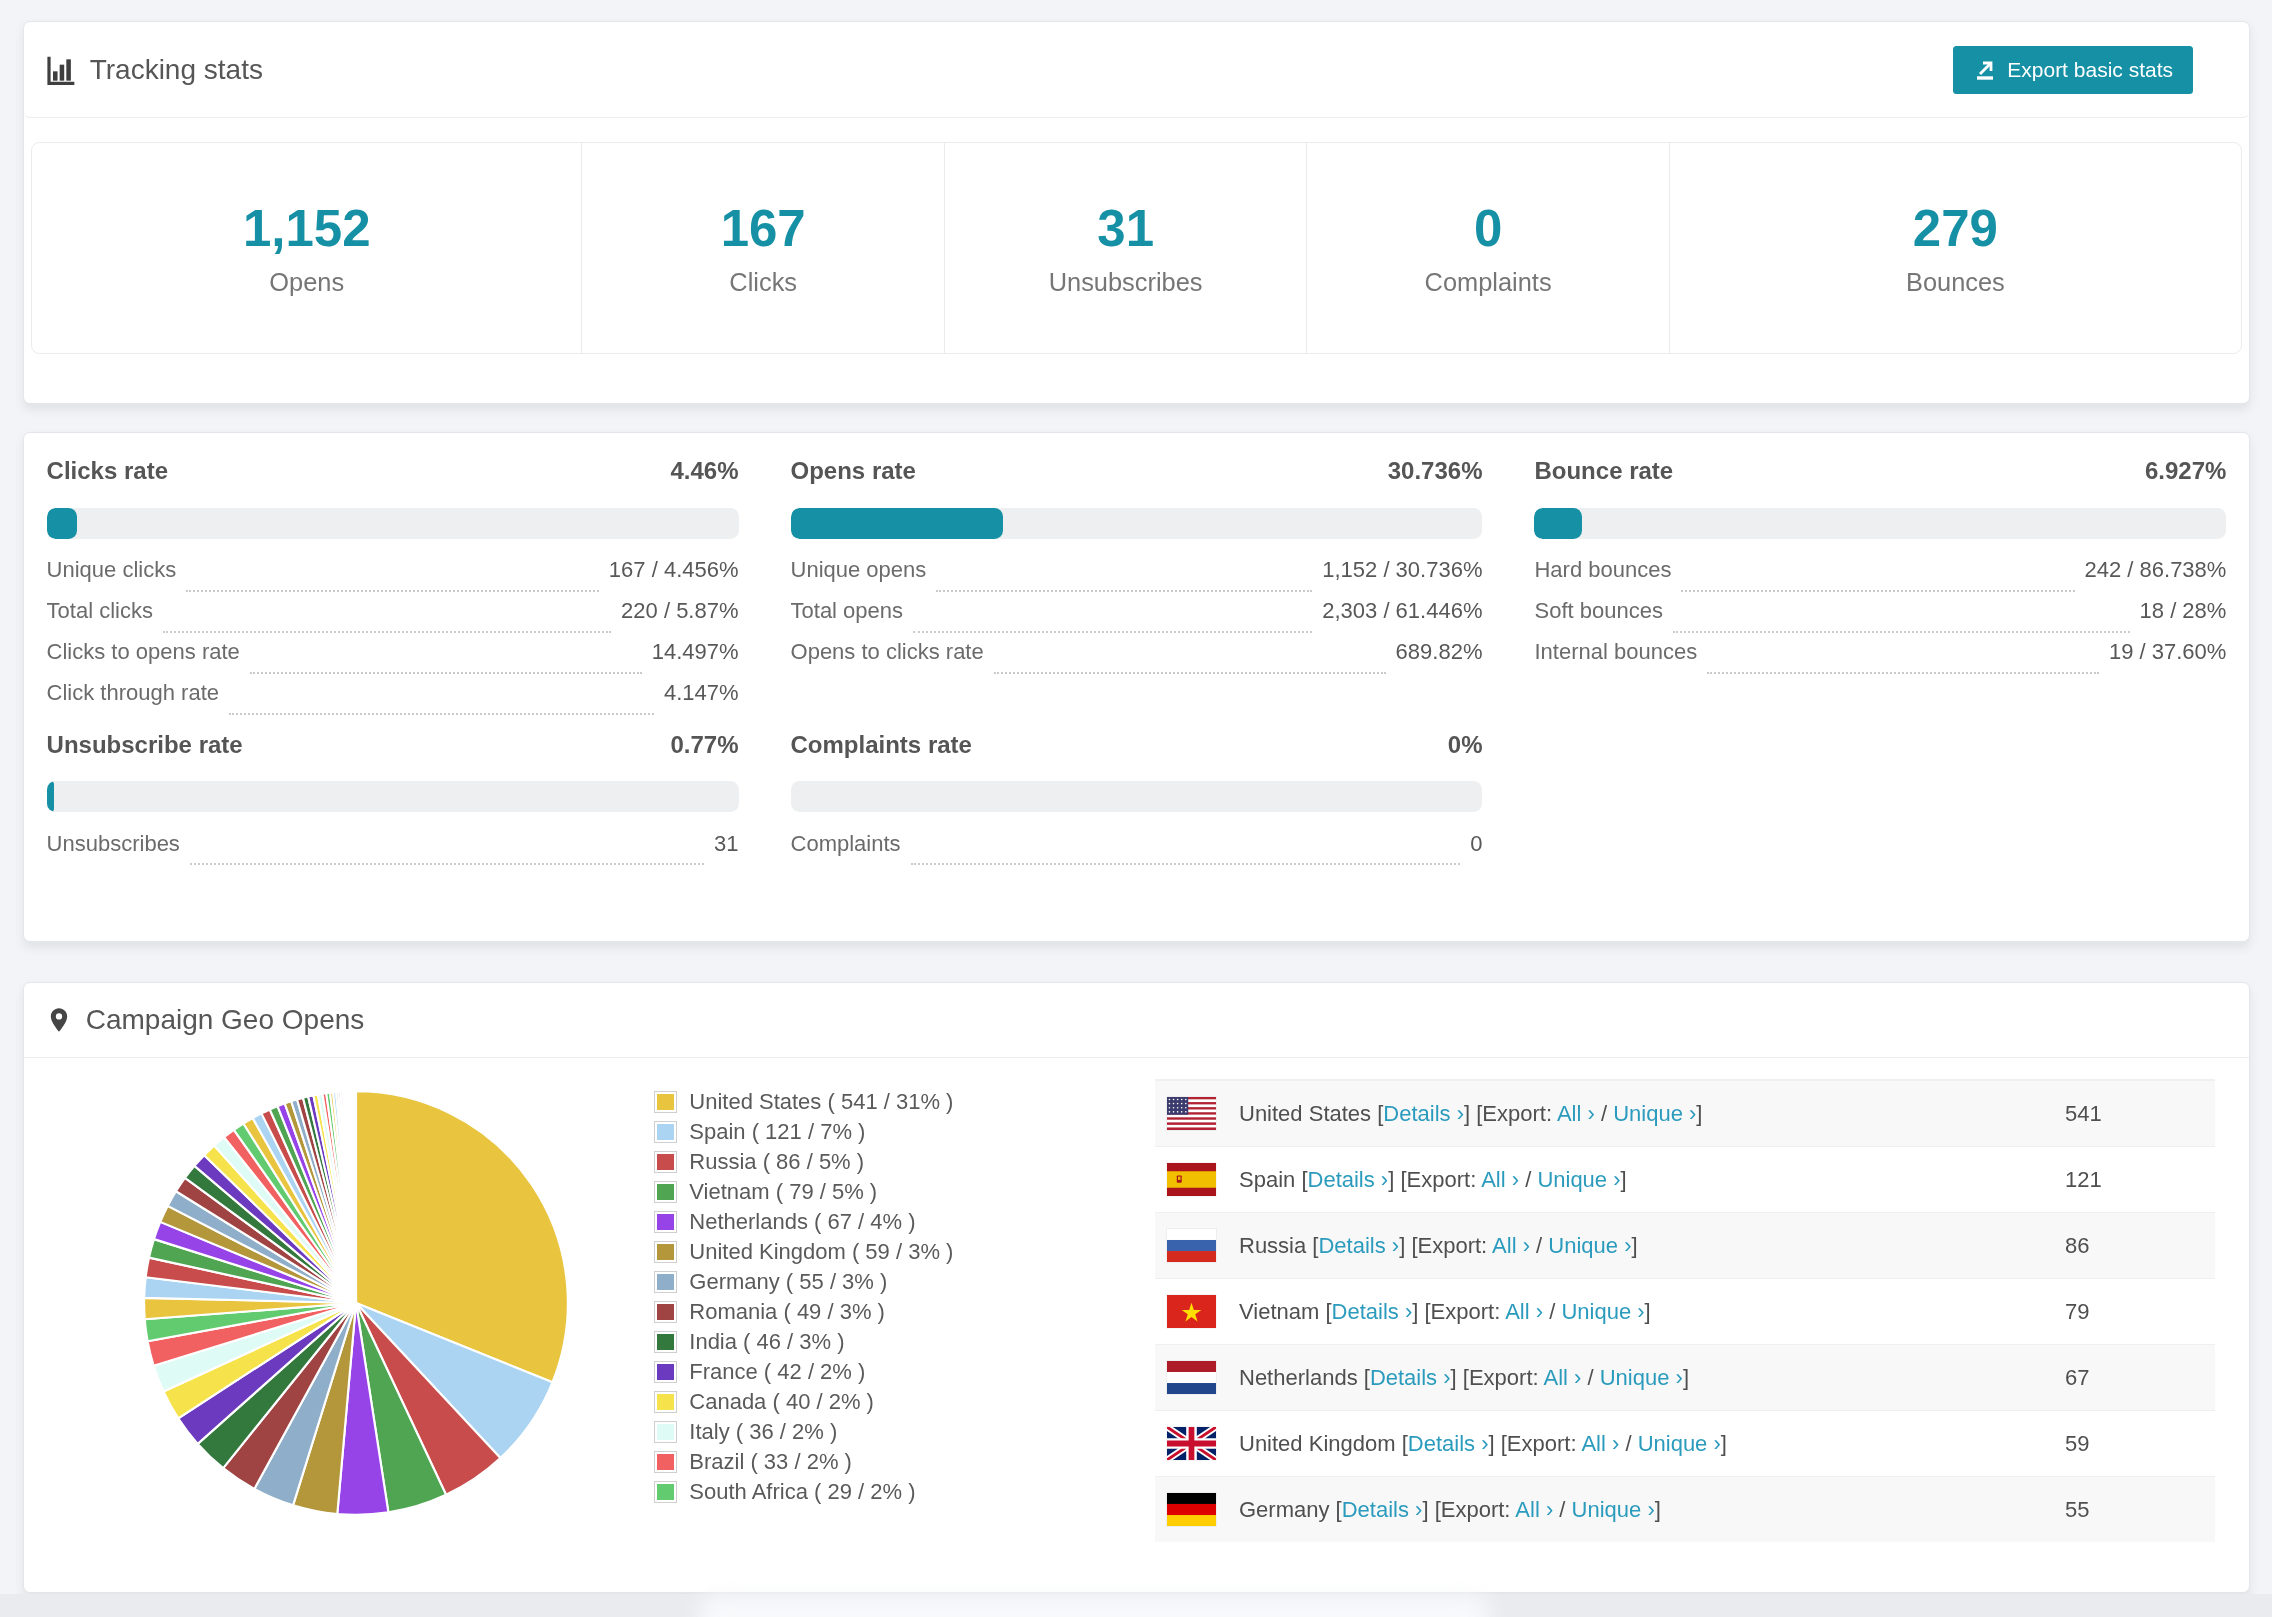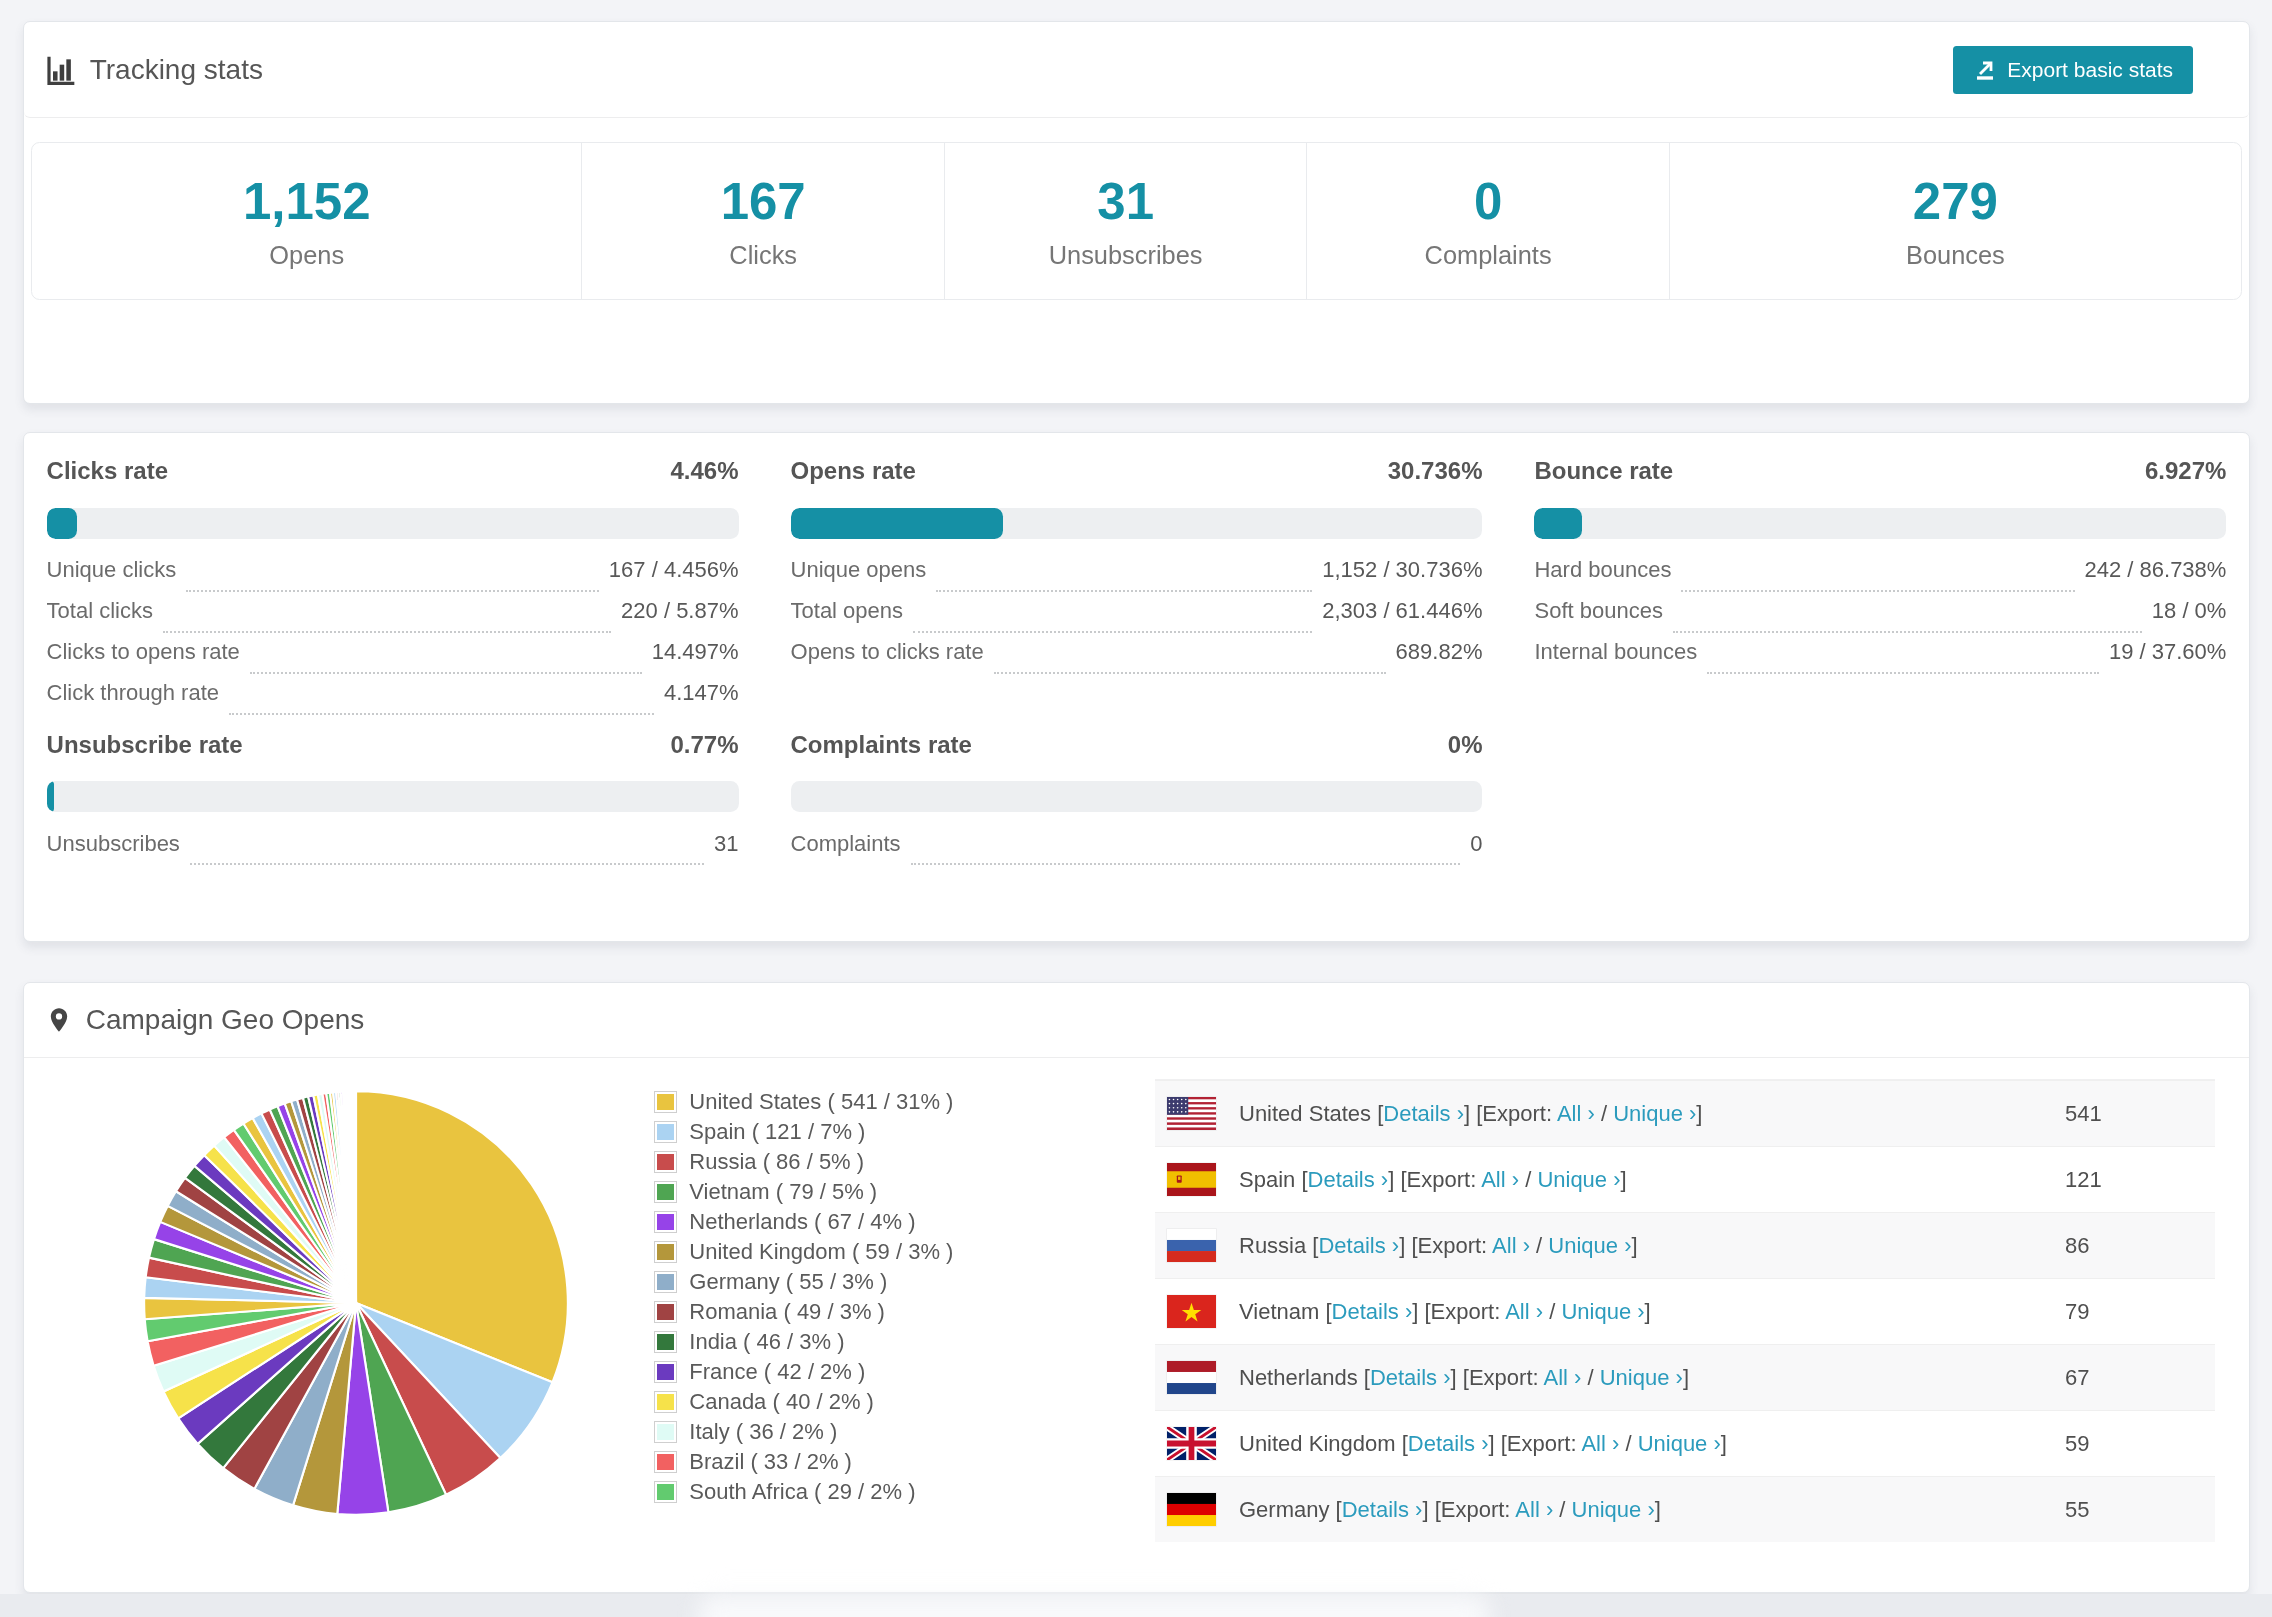--- a/index.html
+++ b/index.html
@@ -15,21 +15,21 @@
   .card-head { display:flex; align-items:center; height:96px; padding:12px 21px;
     border-bottom:1.4px solid #ededee; position:relative;border-radius:6px; }
   .card-title { font-size:28px; color:#565656; margin-left:12.7px; }
   .head-icon { width:32px; height:32px; display:inline-flex; }
 
   .export-btn { position:absolute; right:56px; top:24px; height:48px;
     background:#1590a5; color:#fff; border:none; border-radius:3.5px;
     font-size:21px; font-family:inherit; padding:0 20px; display:flex;
     align-items:center; gap:10px; cursor:pointer; }
 
-  .stats-row { margin:24px 7px 0; height:158px; display:flex;
+  .stats-row { margin:24px 7px 0; height:212px; display:flex;
     border:1.4px solid #e9ebee; border-radius:8.5px; overflow:hidden; }
   .stat { flex:1; border-right:1.4px solid #e9ebee; display:flex;
     flex-direction:column; align-items:center; justify-content:center; gap:10px; }
   .stat:first-child { flex:1.52; } .stat:last-child { flex:1.58; border-right:none; }
   .stat-value { font-size:51px; font-weight:bold; color:#1590a5; }
   .stat-label { font-size:25.4px; color:#767676; }
 
   .rates-grid { display:grid; grid-template-columns:1fr 1fr 1fr; column-gap:52px; }
   .rates-grid.second { margin-top:8.5px; }
   .rate-head { display:flex; justify-content:space-between; align-items:center;
@@ -189,21 +189,21 @@
     </div>
     <div class="kv">
           <div class="kv-row">
     <span class="kv-label">Hard bounces</span>
     <span class="leader"></span>
     <span class="kv-value">242 / 86.738%</span>
   </div>
           <div class="kv-row">
     <span class="kv-label">Soft bounces</span>
     <span class="leader"></span>
-    <span class="kv-value">18 / 0%</span>
+    <span class="kv-value">18 / 28%</span>
   </div>
           <div class="kv-row">
     <span class="kv-label">Internal bounces</span>
     <span class="leader"></span>
     <span class="kv-value">19 / 37.60%</span>
   </div>
         </div>
   </div>
     </div>
   <div class="rates-grid second" id="rates-row2">

